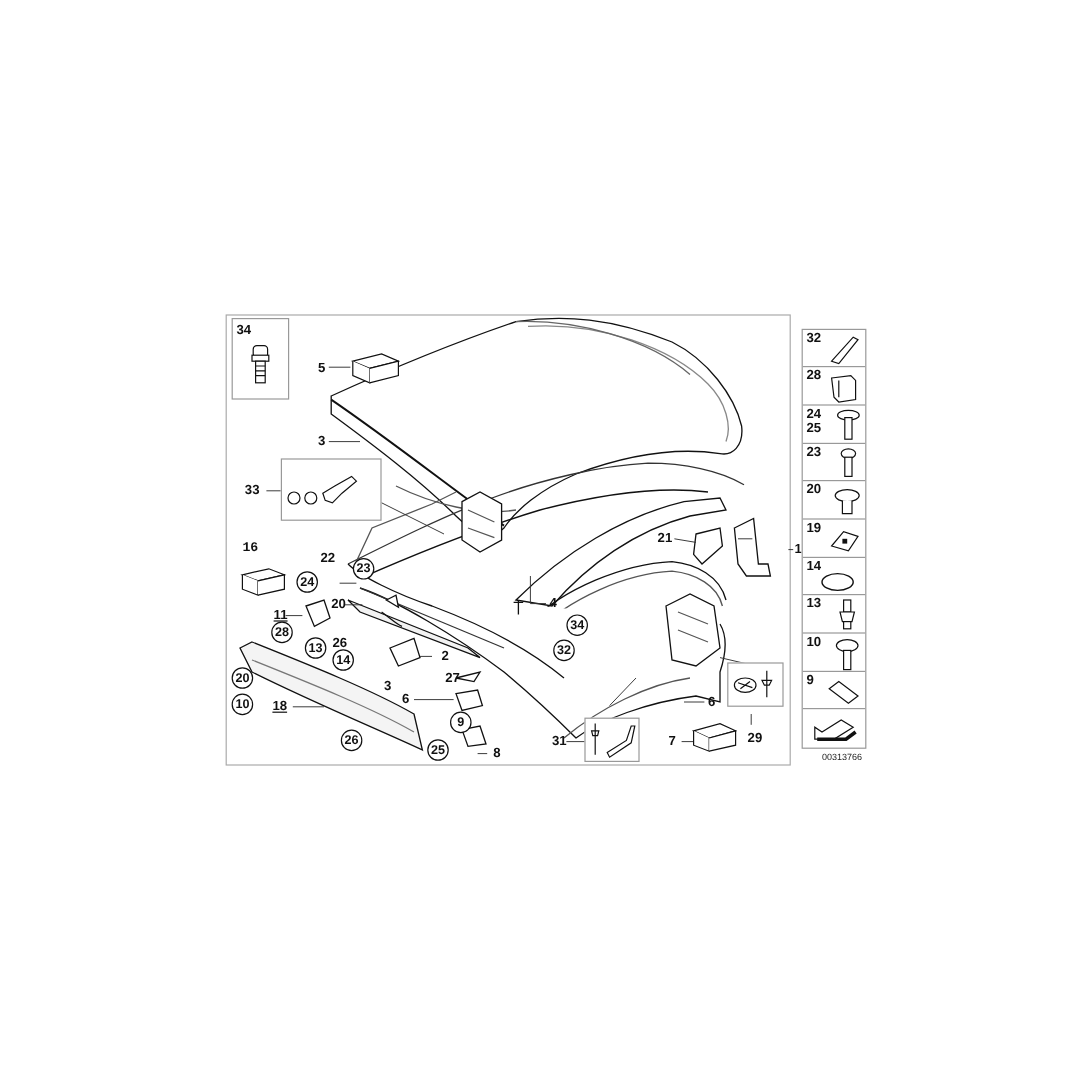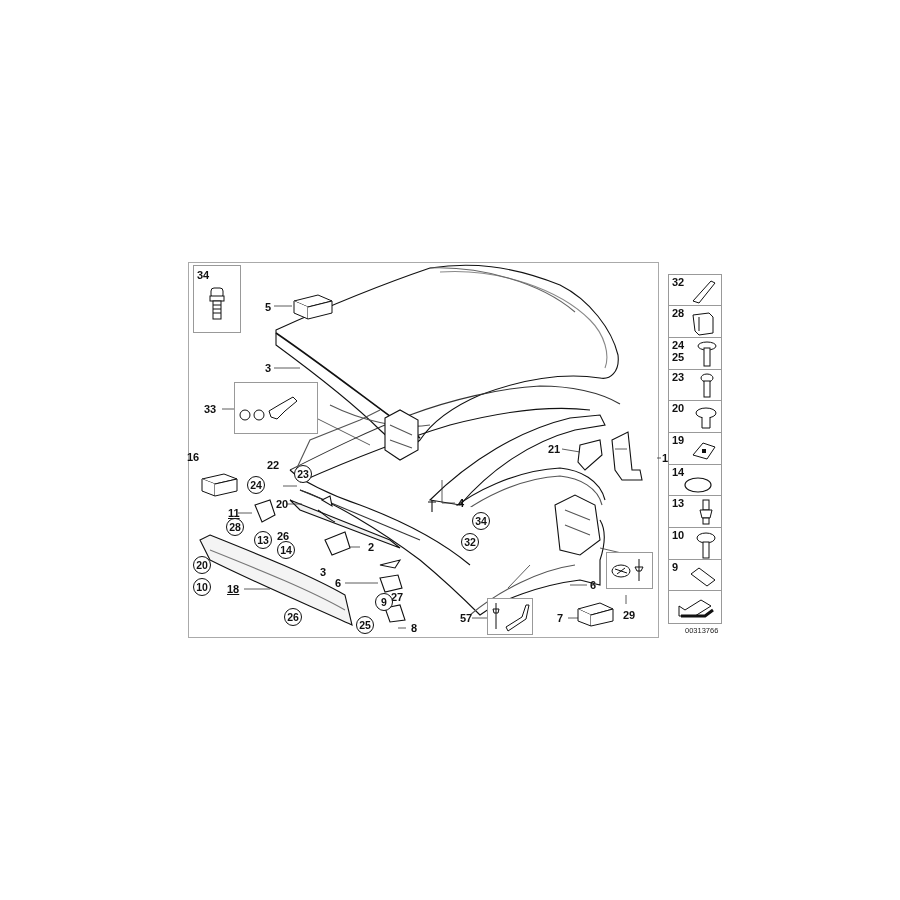--- a/index.html
+++ b/index.html
@@ -129,38 +129,38 @@
 </div>
 <span class="lbl" style="left:204px;top:404px;text-align:right;">33</span>
 
 <svg style="position:absolute;left:200px;top:472px" width="40" height="26">
   <g fill="#fff" stroke="#111" stroke-width="1">
       <path d="M2 7 L24 2 L37 7 L15 12 Z"></path>
       <path d="M2 7 L2 19 L15 24 L15 12"></path>
       <path d="M15 12 L37 7 L37 19 L15 24"></path>
     </g>
 </svg>
-<span class="lbl" style="left:187px;top:452px;">16</span>
+<span class="lbl" style="left:202px;top:452px;font-family:Liberation Mono, monospace;">16</span>
 
 <div class="circ" style="left:294px;top:465px;">23</div>
 <span class="lbl" style="left:267px;top:460px;">22</span>
 <div class="circ" style="left:247px;top:476px;">24</div>
 <span class="lbl" style="left:276px;top:499px;">20</span>
 <span class="lbl" style="left:228px;top:508px;text-decoration:underline;">11</span>
 <div class="circ" style="left:226px;top:518px;">28</div>
 <span class="lbl" style="left:277px;top:531px;">26</span>
 <div class="circ" style="left:254px;top:531px;">13</div>
 <div class="circ" style="left:277px;top:541px;">14</div>
 <span class="lbl" style="left:368px;top:542px;">2</span>
 <div class="circ" style="left:193px;top:556px;">20</div>
 <span class="lbl" style="left:320px;top:567px;">3</span>
 <div class="circ" style="left:193px;top:578px;">10</div>
 <span class="lbl" style="left:227px;top:584px;text-decoration:underline;">18</span>
 <span class="lbl" style="left:335px;top:578px;">6</span>
-<span class="lbl" style="left:371px;top:592px;margin-left:20px;">27</span>
+<span class="lbl" style="left:371px;top:560px;">27</span>
 <div class="circ" style="left:375px;top:593px;">9</div>
 <div class="circ" style="left:284px;top:608px;">26</div>
 <div class="circ" style="left:356px;top:616px;">25</div>
 <span class="lbl" style="left:411px;top:623px;">8</span>
 <span class="lbl" style="left:458px;top:498px;">4</span>
 <div class="circ" style="left:472px;top:512px;">34</div>
 <div class="circ" style="left:461px;top:533px;">32</div>
 <span class="lbl" style="left:548px;top:444px;">21</span>
 <span class="lbl" style="left:637px;top:444px;padding-left:48px;">30</span>
 <span class="lbl" style="left:662px;top:453px;">1</span>
@@ -178,21 +178,21 @@
 <span class="lbl" style="left:623px;top:610px;">29</span>
 
 <div class="box" style="left:487px;top:598px;width:44px;height:35px;">
   <svg width="44" height="35">
     <g fill="#fff" stroke="#111" stroke-width="1">
       <path d="M8 4 L8 30 M5 10 L11 10 L10 14 L6 14 Z"></path>
       <path d="M18 28 L34 18 L38 6 L41 6 L38 20 L20 32 Z"></path>
     </g>
   </svg>
 </div>
-<span class="lbl" style="left:460px;top:613px;">57</span>
+<span class="lbl" style="left:460px;top:613px;">31</span>
 
 <svg style="position:absolute;left:576px;top:600px" width="40" height="28">
   <g fill="#fff" stroke="#111" stroke-width="1">
       <path d="M2 9 L24 3 L37 9 L15 15 Z"></path>
       <path d="M2 9 L2 21 L15 26 L15 15"></path>
       <path d="M15 15 L37 9 L37 21 L15 26"></path>
     </g>
 </svg>
 <span class="lbl" style="left:557px;top:613px;">7</span>
 

